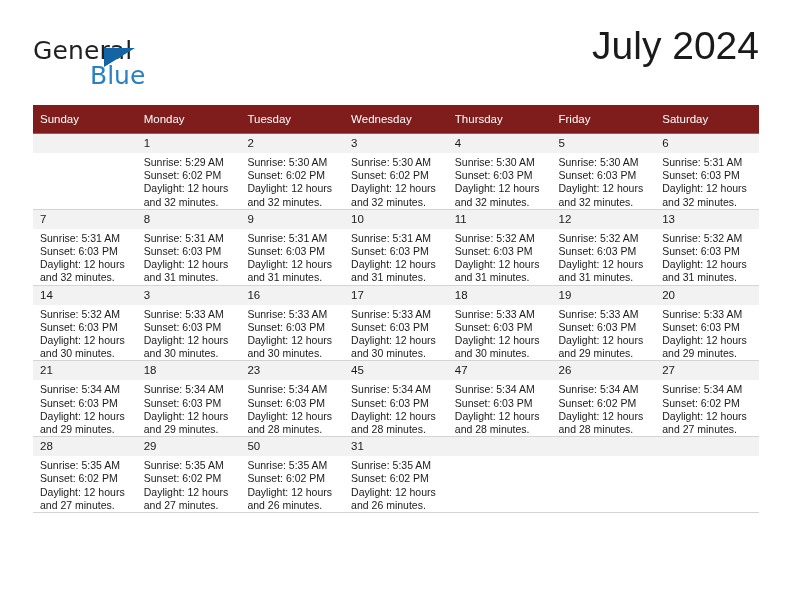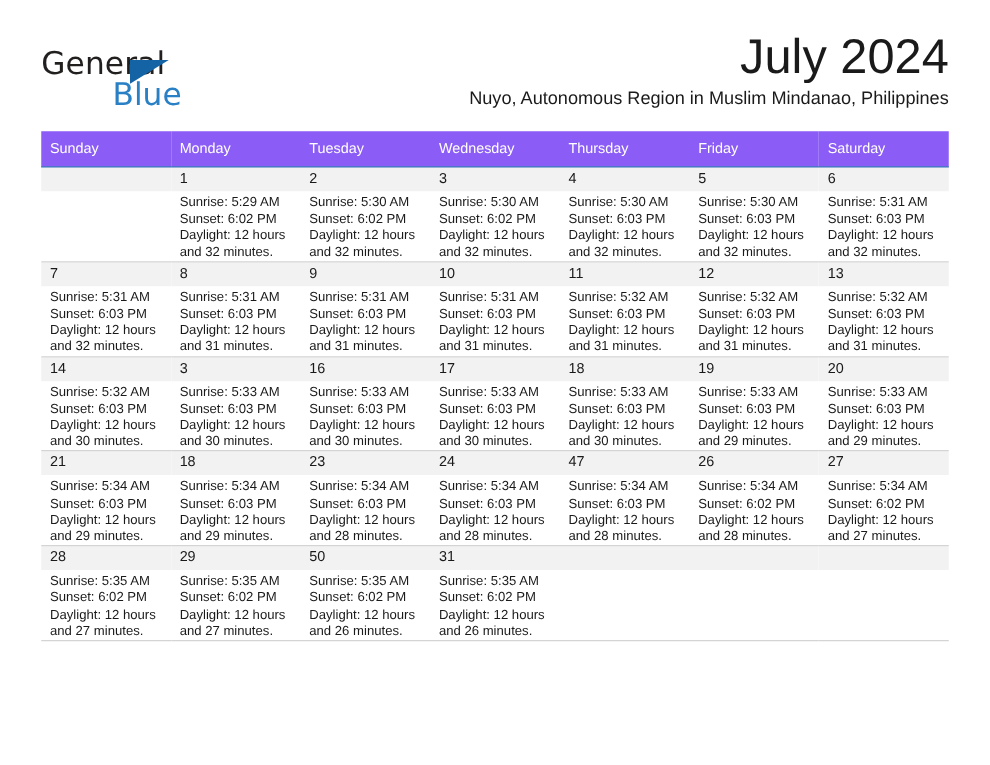--- a/index.html
+++ b/index.html
@@ -89,21 +89,21 @@
   
   .calendar {
     position: absolute;
     left: 33px;
     top: 105px;
     width: 726px;
     border-collapse: collapse;
     table-layout: fixed;
   }
   .calendar th {
-    background: #8b5cf6;
+    background: #7f1d1d;
     color: #ffffff;
     font-size: 11.5px;
     font-weight: normal;
     text-align: left;
     padding: 5px 0 5px 7px;
     height: 18px;
     border: none;
   }
   .calendar td {
     width: 103.71px;
@@ -146,21 +146,20 @@
   <div class="header">
 
     <div class="logo">
       <span class="logo-general">General</span>
       <span class="logo-mark"></span>
       <span class="logo-blue">Blue</span>
     </div>
 
     <div class="title-block">
       <div class="cal-title">July 2024</div>
-      <div class="cal-subtitle">Nuyo, Autonomous Region in Muslim Mindanao, Philippines</div>
     </div>
 
   </div>
 
   <table class="calendar">
     <thead>
       <tr>
         <th>Sunday</th>
         <th>Monday</th>
         <th>Tuesday</th>
@@ -382,21 +381,21 @@
           <td>
             <div class="daynum-band">23</div>
             <div class="cell-body">
               <div>Sunrise: 5:34 AM</div>
               <div>Sunset: 6:03 PM</div>
               <div>Daylight: 12 hours</div>
               <div>and 28 minutes.</div>
             </div>
           </td>
           <td>
-            <div class="daynum-band">24</div>
+            <div class="daynum-band">45</div>
             <div class="cell-body">
               <div>Sunrise: 5:34 AM</div>
               <div>Sunset: 6:03 PM</div>
               <div>Daylight: 12 hours</div>
               <div>and 28 minutes.</div>
             </div>
           </td>
           <td>
             <div class="daynum-band">47</div>
             <div class="cell-body">

